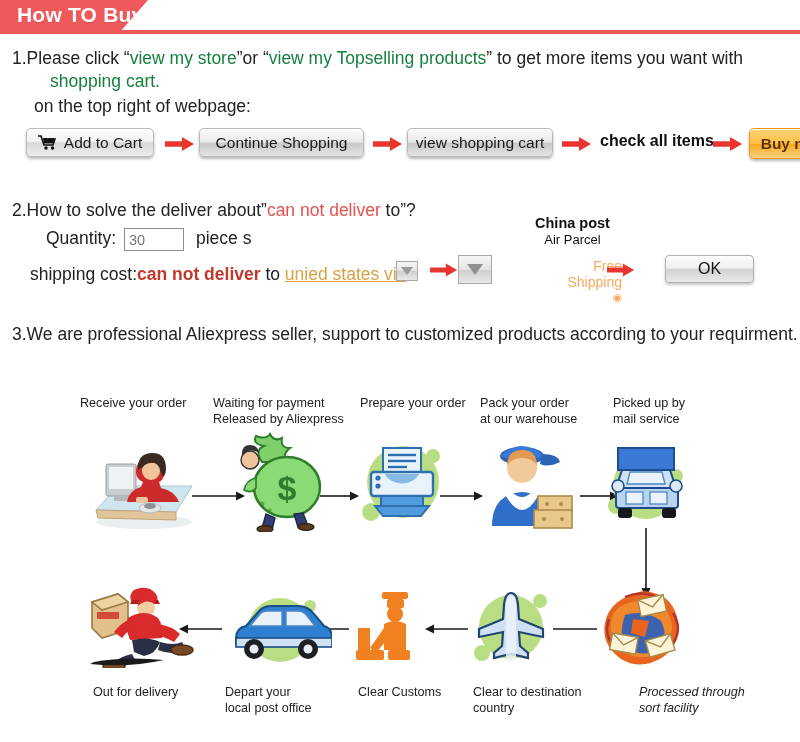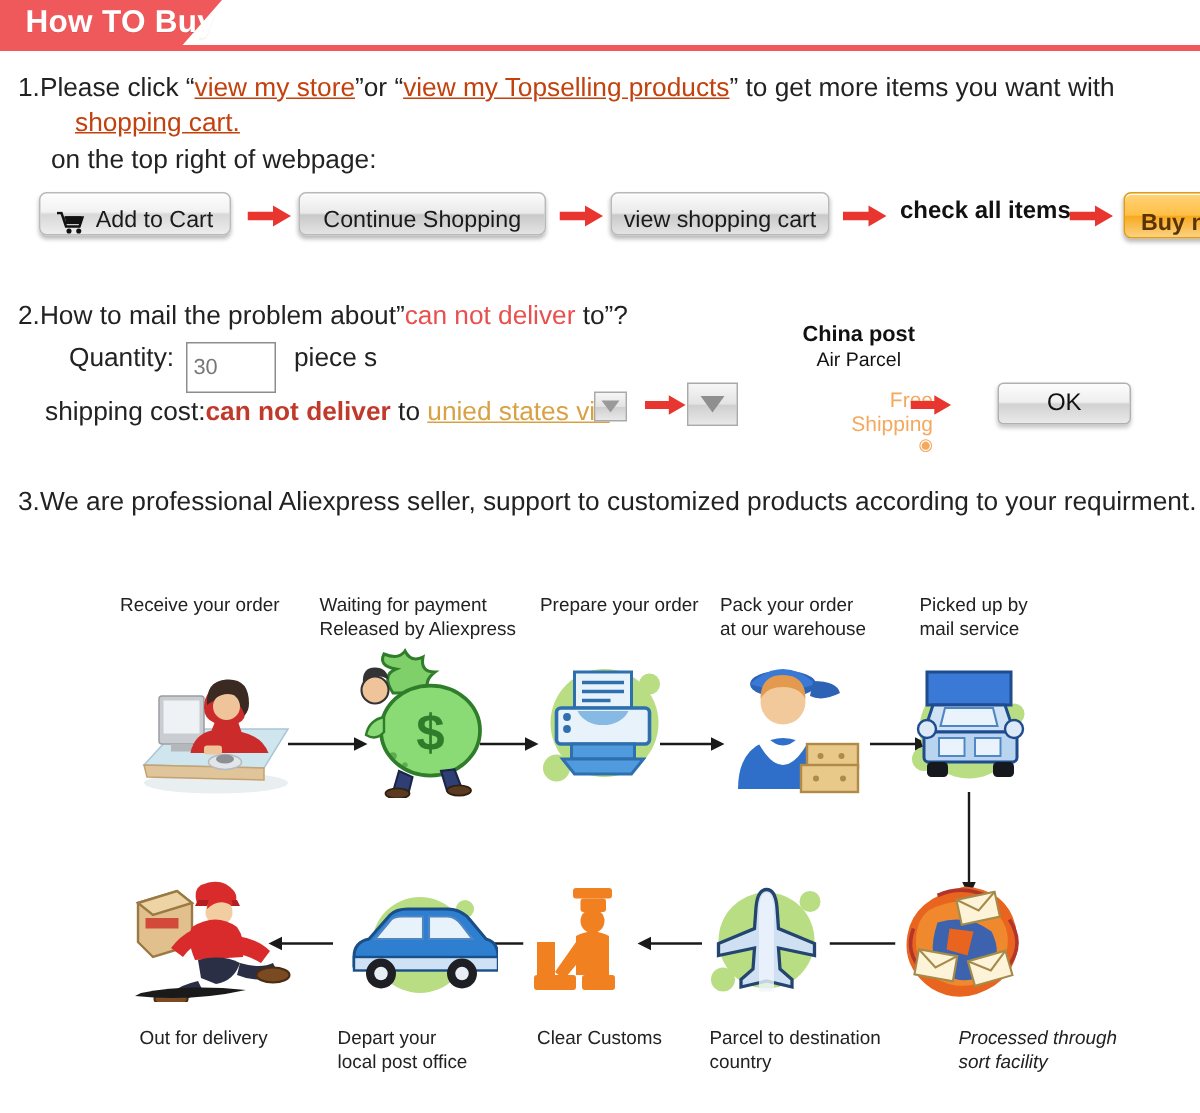--- a/index.html
+++ b/index.html
@@ -25,32 +25,32 @@
     letter-spacing: .2px;
     text-shadow: 0 1px 0 rgba(0,0,0,.08);
   }
   .banner-rule {
     position: absolute; left: 0; top: 30px; width: 800px; height: 4px;
     background: #f0595b;
   }
 
   
   .step { position: absolute; font-size: 17.5px; color: #222; line-height: 1.45; }
-  .red { color:#c2410c;text-decoration:underline; }
+  .red { color:#15803d; }
   .darkred { color:#c0392b; font-weight: bold; }
   .red-plain { color:#e8504e; }
   .linkish {
     color:#d7a144; text-decoration: underline; text-decoration-color:#d7a144;
   }
 
   
   .btnrow { position:absolute; left:26px; top:128px; width: 760px; height:44px; }
   .btn {
     position:absolute; top:0;
-    display:flex; align-items:flex-end; justify-content:center;
+    display:flex; align-items:center; justify-content:center;
     height: 29px; border-radius: 5px;
     font-size: 15.5px; color:#1a1a1a; white-space:nowrap;
     box-shadow: 0 2px 3px rgba(0,0,0,.28), inset 0 1px 0 rgba(255,255,255,.9);
     border:1px solid #b9b9b9;
   }
   .btn.grey {
     background: linear-gradient(to bottom,#fdfdfd 0%, #f2f2f2 45%, #d8d8d8 52%, #ededed 100%);
   }
   .btn.grey2 {
     background: linear-gradient(to bottom,#fbfbfb 0%, #eaeaea 48%, #c9c9c9 53%, #e4e4e4 100%);
@@ -62,21 +62,21 @@
   .cart-glyph { margin-right:7px; font-size:16px; line-height:1; color:#111; }
   .plain-label {
     position:absolute; top:4px; font-size:16px; font-weight:bold; color:#111; white-space:nowrap;
   }
 
   
   .arrow-r { position:absolute; top:8px; width:30px; height:16px; }
 
   
   .qty-input {
-    position:absolute; left:124px; top:228px; width:60px; height:34px;
+    position:absolute; left:124px; top:228px; width:60px; height:23px;
     border:1px solid #8d8d8d; background:#fff; color:#777;
     font-size:14.5px; padding:0 4px; line-height:19px;
     font-family:"Liberation Sans", sans-serif;
   }
   .dropbtn {
     position:absolute; display:flex; align-items:center; justify-content:center;
     background: linear-gradient(to bottom,#f6f6f6 0%, #e3e3e3 50%, #cfcfcf 52%, #e8e8e8 100%);
     border:1px solid #a9a9a9;
   }
   .tri-down {
@@ -179,21 +179,21 @@
           <path d="M0 5.2h17V1l12 7-12 7v-4.2H0z" fill="#e8352f"></path>
         </svg>
     </span>
 
     <div class="btn orange" style="left:723px; width:88px; height:31px;">
       <span>Buy now</span>
     </div>
   </div>
 
   <div class="step" style="left:12px; top:198px;">
-    <span>2.</span><span>How to mail the problem about”</span><span class="red-plain">can not deliver</span><span> to”?</span>
+    <span>2.</span><span>How to solve the deliver about”</span><span class="red-plain">can not deliver</span><span> to”?</span>
   </div>
 
   <div class="step" style="left:46px; top:226px;">Quantity:</div>
   <input class="qty-input" readonly="" value="30" style="">
   <div class="step" style="left:196px; top:226px;">piece s</div>
 
   <div class="step" style="left:30px; top:262px;">
     <span>shipping cost:</span><span class="darkred">can not deliver</span><span> to </span><span class="linkish">unied states via</span>
   </div>
 
@@ -462,19 +462,19 @@
         <ellipse cx="94" cy="70" rx="11" ry="5" fill="#7a4a22" stroke="#4a2c12" stroke-width="1.4"></ellipse>
         <ellipse cx="26" cy="86" rx="11" ry="5" fill="#7a4a22" stroke="#4a2c12" stroke-width="1.4"></ellipse>
         <path d="M6 82 q30-6 70-2 q-36 8-74 4z" fill="#1a1a1a"></path>
       </svg>
     </div>
 
     <div class="flow-label" style="left:93px;  top:305px; width:140px;">Out for delivery</div>
     <div class="flow-label" style="left:225px; top:305px; width:130px;">Depart your
 local post office</div>
     <div class="flow-label" style="left:358px; top:305px; width:130px;">Clear Customs</div>
-    <div class="flow-label" style="left:473px; top:305px; width:140px;">Parcel to destination
+    <div class="flow-label" style="left:473px; top:305px; width:140px;">Clear to destination
 country</div>
     <div class="flow-label" style="left:639px; top:305px; width:140px;font-style:italic;">Processed through
 sort facility</div>
 
   </div>
 </div>
 
 </body></html>

